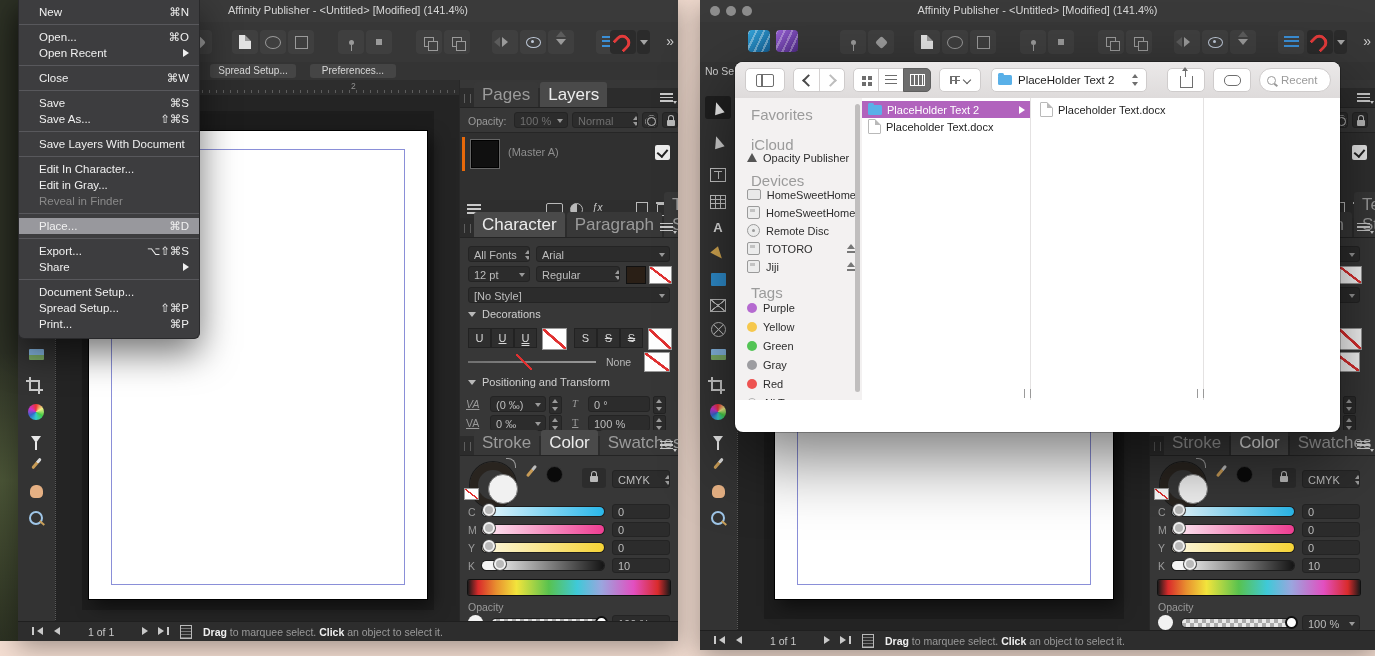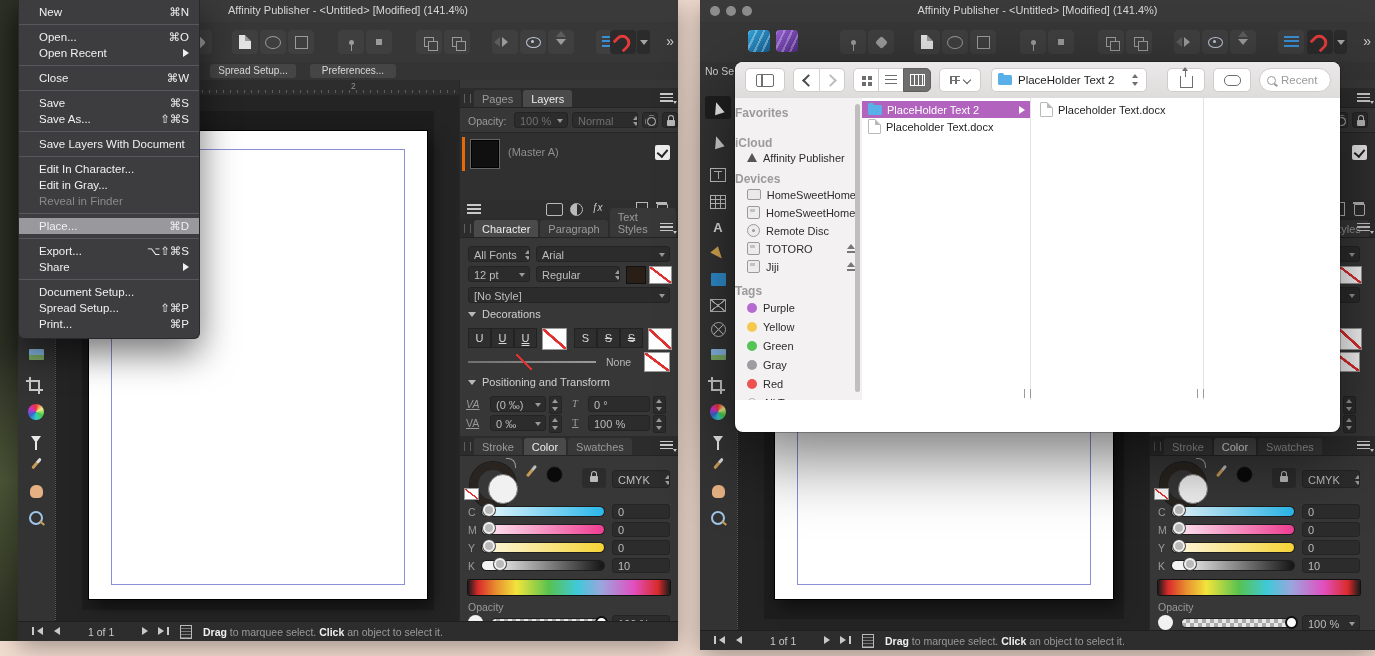--- a/index.html
+++ b/index.html
@@ -75,21 +75,21 @@
   .t-zoom::after{content:"";position:absolute;left:8px;top:9px;width:6px;height:2px;background:#c9a05a;transform:rotate(40deg)}
   
   .canvas{position:absolute;top:95px;left:37px;right:var(--pw);bottom:19px;background:#242424;border-left:1px dotted #5a5a5a}
   .pasteboard{position:absolute;left:26px;right:26px;top:16px;bottom:12px;background:#1d1d1d}
   .docpage{position:absolute;left:50%;transform:translateX(-50%);top:36px;width:338px;height:468px;background:#fff;box-shadow:0 0 0 1px #000,5px 7px 16px rgba(0,0,0,.55)}
   .margins{position:absolute;left:22px;right:22px;top:18px;bottom:14px;border:1px solid #8a8fd8}
   
   .rpanel{position:absolute;top:80px;right:0;width:var(--pw);bottom:19px;background:#373737;border-left:1px solid #282828;font-size:11px;color:#b5b5b5}
   .ptabs{position:absolute;left:0;right:0;height:20px;background:#2c2c2c;border-bottom:1px solid #242424;display:flex;align-items:flex-end;padding-left:14px;box-sizing:border-box}
   .grip{position:absolute;left:4px;top:6px;width:5px;height:9px;border-left:1px solid #5e5e5e;border-right:1px solid #5e5e5e}
-  .ptab{padding:3px 8px 2px;font-size:11px;color:#9b9b9b;background:#383838;border-radius:3px 3px 0 0;margin-right:2px}
+  .ptab{padding:3px 8px 2px;font-size:17px;color:#9b9b9b;background:#383838;border-radius:3px 3px 0 0;margin-right:2px}
   .ptab.active{background:#4a4a4a;color:#ececec}
   .pmenu{position:absolute;right:5px;top:5px;width:13px;height:9px;background:repeating-linear-gradient(180deg,#c9c9c9 0 1.5px,transparent 1.5px 3.5px)}
   .pmenu::after{content:"";position:absolute;right:-4px;bottom:-2px;border-left:2.5px solid transparent;border-right:2.5px solid transparent;border-top:3px solid #c9c9c9}
   .fld{position:absolute;background:#2c2c2c;border:1px solid #242424;border-radius:3px;height:16px;line-height:16px;padding:0 5px;box-sizing:border-box;color:#bdbdbd;white-space:nowrap;overflow:hidden}
   .fld.dim{color:#6f6f6f}
   .fld .dd{position:absolute;right:4px;top:6px;border-left:3.5px solid transparent;border-right:3.5px solid transparent;border-top:4px solid #9a9a9a}
   .fld .ud{position:absolute;right:4px;top:3px}
   .ud::before{content:"";position:absolute;border-left:3px solid transparent;border-right:3px solid transparent;border-bottom:4px solid #9a9a9a}
   .ud::after{content:"";position:absolute;top:6px;border-left:3px solid transparent;border-right:3px solid transparent;border-top:4px solid #9a9a9a}
   .stepper{position:absolute;width:11px;height:16px;background:#2c2c2c;border:1px solid #242424;border-radius:2px}
@@ -177,21 +177,21 @@
   .updown::before{content:"";position:absolute;left:1px;top:0;border-left:3.5px solid transparent;border-right:3.5px solid transparent;border-bottom:4.5px solid #6e6e6e}
   .updown::after{content:"";position:absolute;left:1px;bottom:0;border-left:3.5px solid transparent;border-right:3.5px solid transparent;border-top:4.5px solid #6e6e6e}
   .ic-share{width:11px;height:11px;border:1.5px solid #6e6e6e;border-top:none;position:relative;margin-top:4px}
   .ic-share::before{content:"";position:absolute;left:4px;top:-8px;width:1.5px;height:9px;background:#6e6e6e}
   .ic-share::after{content:"";position:absolute;left:1.5px;top:-9px;border-left:3.5px solid transparent;border-right:3.5px solid transparent;border-bottom:4px solid #6e6e6e}
   .ic-tag{width:15px;height:9px;border:1.5px solid #6e6e6e;border-radius:5px}
   .ic-mag{width:7px;height:7px;border:1.5px solid #9a9a9a;border-radius:50%;position:relative}
   .ic-mag::after{content:"";position:absolute;left:6px;top:7px;width:4px;height:1.5px;background:#9a9a9a;transform:rotate(40deg)}
   .dbody{position:absolute;left:0;right:0;top:36px;bottom:32px;background:#fff;overflow:hidden}
   .dsidebar{position:absolute;left:0;top:0;bottom:0;width:127px;background:#f3f1f1;border-right:1px solid #d9d6d6}
-  .shead{position:absolute;left:0;font-size:12px;font-weight:bold;color:#9b9b9b}
+  .shead{position:absolute;left:16px;font-size:15px;font-weight:normal;color:#9b9b9b}
   .sitem{position:absolute;left:12px;right:6px;height:15px;display:flex;align-items:center;gap:6px;color:#2d2d2d;font-size:11px;white-space:nowrap}
   .ic-ap{width:12px;height:10px;border-left:5px solid transparent;border-right:5px solid transparent;border-bottom:9px solid #555;width:0;height:0}
   .ic-mac{width:13px;height:9px;border:1.5px solid #9a9a9a;border-radius:2px;background:#e9e9e9}
   .ic-hdd{width:11px;height:11px;border:1.5px solid #9a9a9a;border-radius:2px;background:#ececec;position:relative}
   .ic-hdd::after{content:"";position:absolute;left:2px;top:2px;width:5px;height:3px;background:#c2c2c2}
   .ic-disc{width:11px;height:11px;border:1.5px solid #9a9a9a;border-radius:50%;position:relative;background:#ececec}
   .ic-disc::after{content:"";position:absolute;left:3.5px;top:3.5px;width:3px;height:3px;border-radius:50%;background:#9a9a9a}
   .ic-eject{position:absolute;right:0;top:3px;width:9px;height:9px}
   .ic-eject::before{content:"";position:absolute;left:0;top:0;border-left:4.5px solid transparent;border-right:4.5px solid transparent;border-bottom:5px solid #777}
   .ic-eject::after{content:"";position:absolute;left:0;top:7px;width:9px;height:2px;background:#777}
@@ -885,21 +885,21 @@
           <span style="color:#9a9a9a;font-size:11.5px">Recent</span>
         </div>
     </div>
 
     <div class="dbody">
       <div class="dsidebar">
         <span class="shead" style="top:8px">Favorites</span>
         <span class="shead" style="top:38px">iCloud</span>
         <div class="sitem" style="top:52px">
             <span class="ic-ap"></span>
-            <span>Affinity Publisher</span>
+            <span>Opacity Publisher</span>
           </div>
         <span class="shead" style="top:74px">Devices</span>
         <div class="sitem" style="top:89px">
             <span class="ic-mac"></span>
             <span>HomeSweetHome</span>
           </div>
         <div class="sitem" style="top:107px">
             <span class="ic-hdd"></span>
             <span>HomeSweetHome</span>
           </div>

